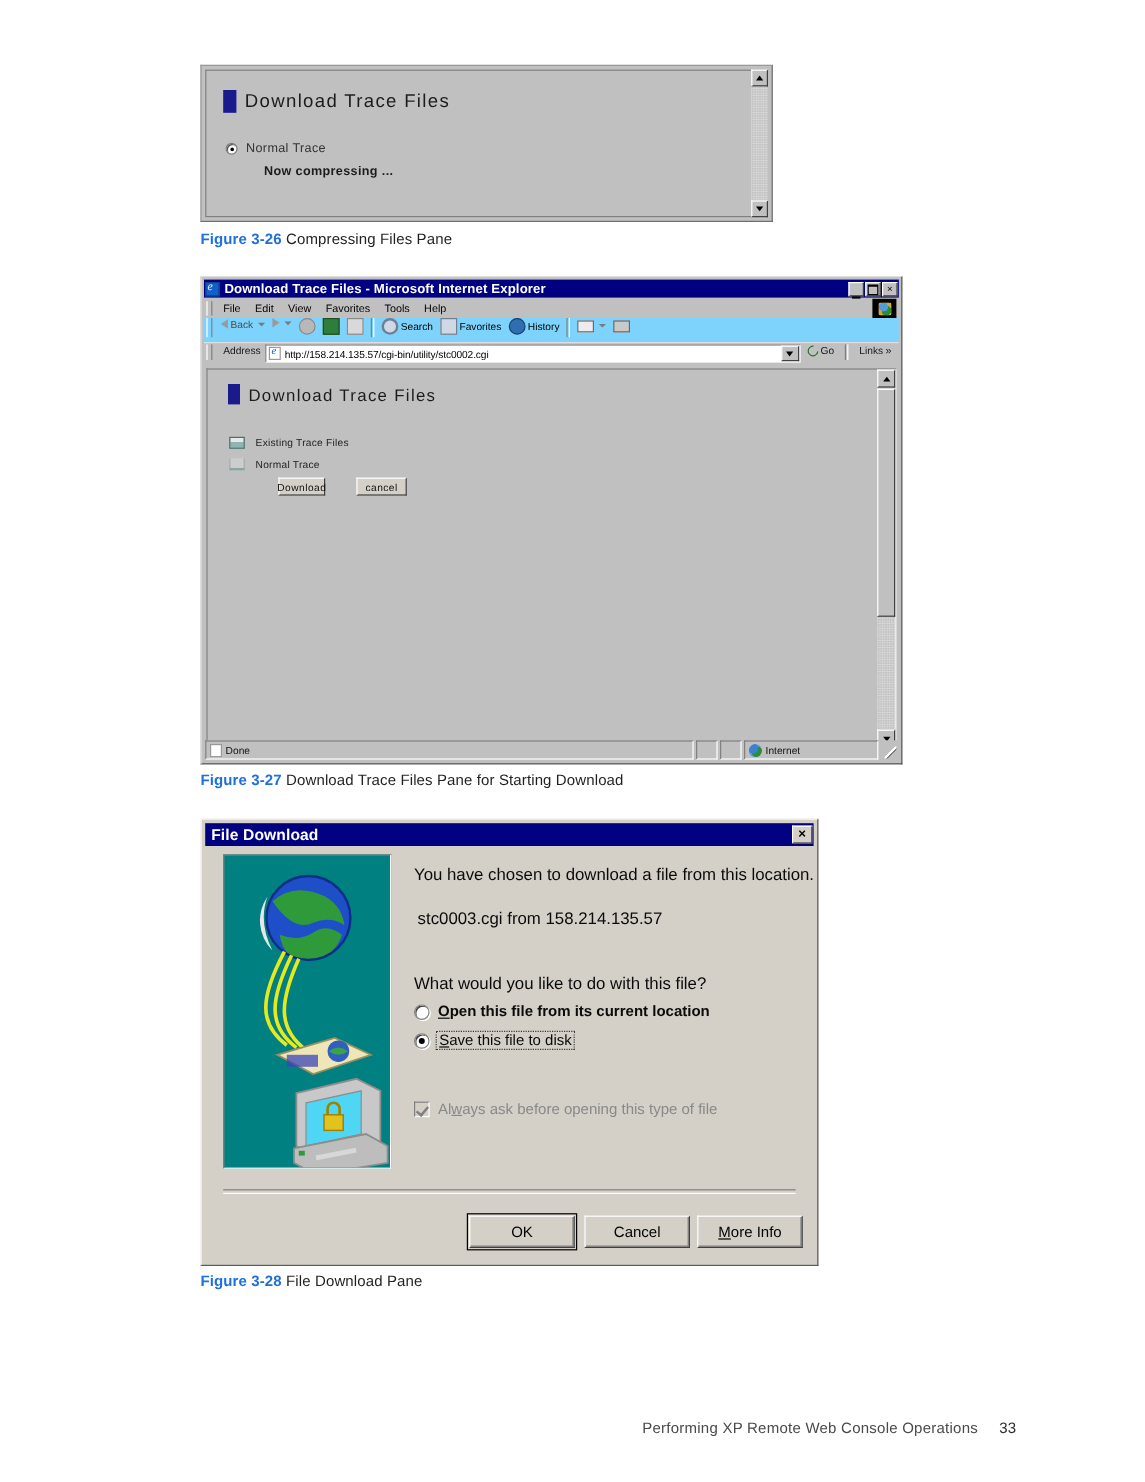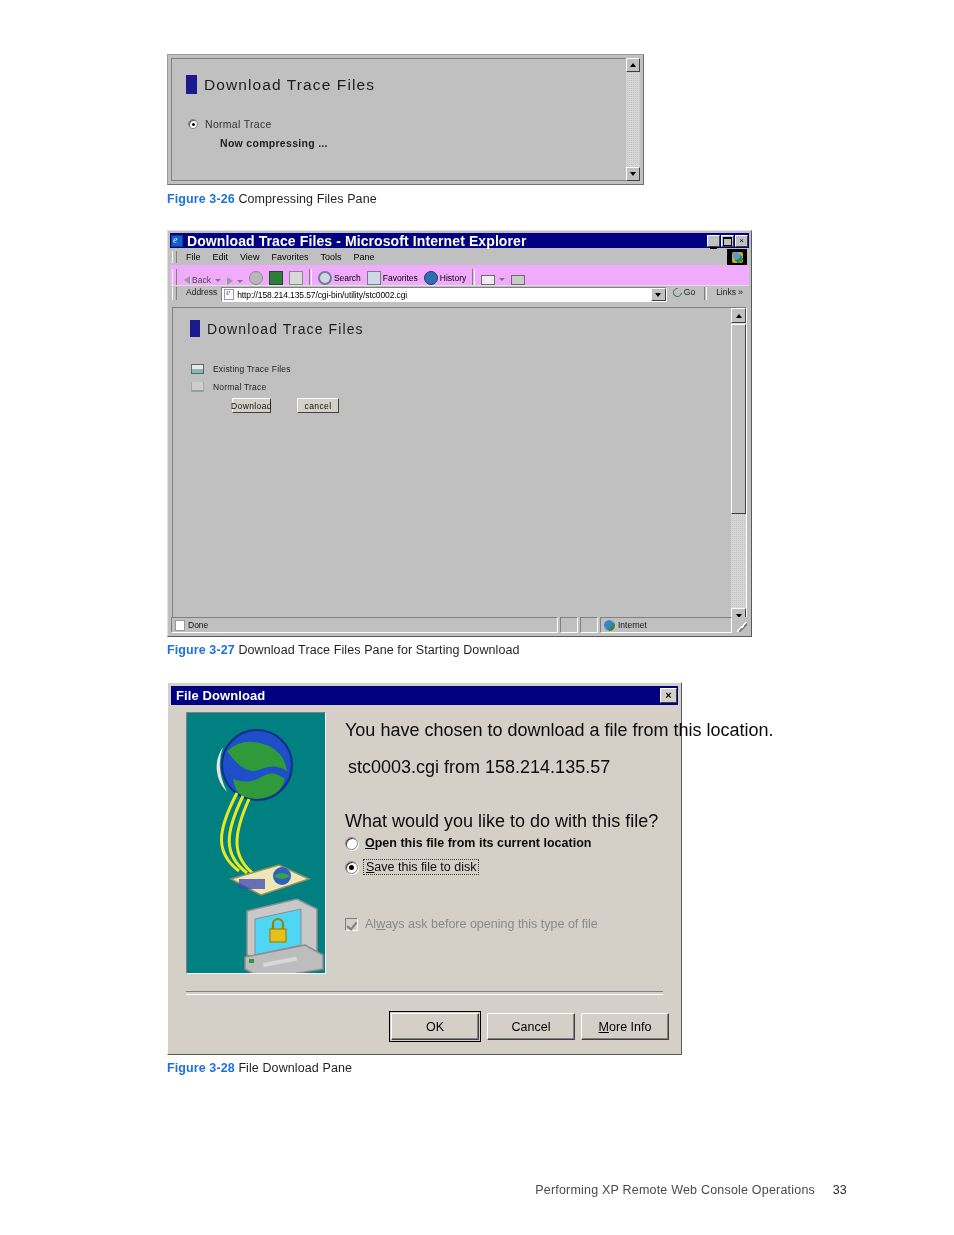--- a/index.html
+++ b/index.html
@@ -159,21 +159,21 @@
     content: "e";
     position: absolute;
     left: 1px; top: -2px;
     font-size: 10px;
     color: #e8e8ff;
     font-family: "Liberation Serif", serif;
     font-style: italic;
   }
   #ie-titlebar .tb-text {
     color: #ffffff;
-    font-size: 14px;
+    font-size: 11px;
     font-weight: bold;
     white-space: nowrap;
     flex: 1;
     letter-spacing: 0.1px;
   }
   .tb-btns { display: flex; gap: 1px; flex: none; }
   .tb-btn {
     width: 13px; height: 12px;
     background: #c0c0c0;
     border-top: 1px solid #ffffff;
@@ -222,23 +222,23 @@
     background:
       radial-gradient(circle at 40% 35%, #4f9bdc 0 38%, transparent 39%),
       radial-gradient(circle at 60% 62%, #2f8a3a 0 42%, transparent 43%),
       #d8a33a;
     border-radius: 2px;
   }
   #ie-toolbar {
     position: absolute;
     left: 2px; top: 34px; right: 2px;
     height: 21px;
-    background: #f0abfc;
-    display: flex;
-    align-items: flex-end;
+    background: #7dd3fc;
+    display: flex;
+    align-items: flex-start;
     box-sizing: border-box;
     border-bottom: 1px solid #dfdfdf;
   }
   #ie-toolbar .grip {
     width: 3px; height: 16px;
     border-left: 1px solid #ffffff;
     border-right: 1px solid #808080;
     margin: 0 4px 0 2px;
     flex: none;
   }
@@ -514,21 +514,21 @@
     background: #008080;
     border-top: 1px solid #808080;
     border-left: 1px solid #808080;
     border-right: 1px solid #ffffff;
     border-bottom: 1px solid #ffffff;
     box-sizing: border-box;
     overflow: hidden;
   }
   .fd-text {
     position: absolute;
-    font-size: 18px;
+    font-size: 14px;
     color: #0b0b0b;
     white-space: nowrap;
   }
   .radio-big {
     width: 13px; height: 13px;
     border-radius: 50%;
     background: #ffffff;
     border: 1px solid #808080;
     box-shadow: inset 1px 1px 0 #404040, 1px 1px 0 #ffffff;
     position: relative;
@@ -671,21 +671,21 @@
     </span>
   </div>
 
   <div id="ie-menubar">
     <span class="grip"></span>
     <span class="mi">File</span>
     <span class="mi">Edit</span>
     <span class="mi">View</span>
     <span class="mi">Favorites</span>
     <span class="mi">Tools</span>
-    <span class="mi">Pane</span>
+    <span class="mi">Help</span>
     <span class="ie-logo">
       <span class="glyph"></span>
     </span>
   </div>
 
   <div id="ie-toolbar">
     <span class="grip"></span>
 
     <span class="tbitem">
       <span class="tb-arrow-l"></span>
@@ -785,21 +785,21 @@
     </div>
   </div>
 
   <div id="ie-statusbar">
     <span class="sb-panel" style="flex:1;">
       <span class="pageicon" style="width:10px;height:11px;background:#fff;border:1px solid #9a9a9a;box-sizing:border-box;position:relative;flex:none;"></span>
       <span>Done</span>
     </span>
     <span class="sb-panel" style="width:18px;"></span>
     <span class="sb-panel" style="width:18px;"></span>
-    <span class="sb-panel" style="width:132px;">
+    <span class="sb-panel" style="width:112px;">
       <span class="sb-globe"></span>
       <span>Internet</span>
     </span>
     <span class="sb-grip"></span>
   </div>
 </div>
 
 <div class="caption" style="left:167px; top:643px;">
   <span class="fignum">Figure 3-27</span> 
   <span>Download Trace Files Pane for Starting Download</span>

